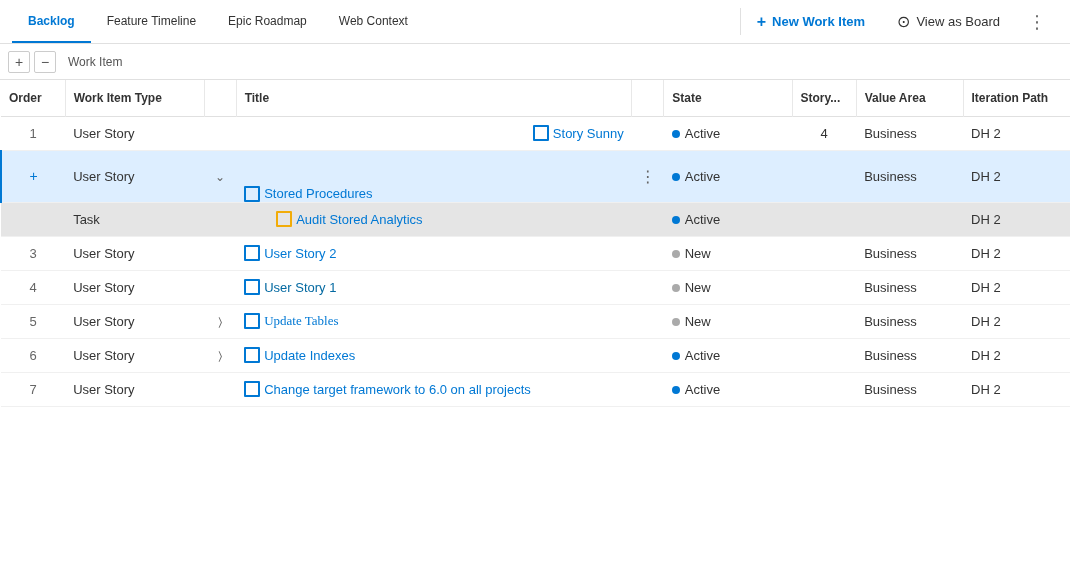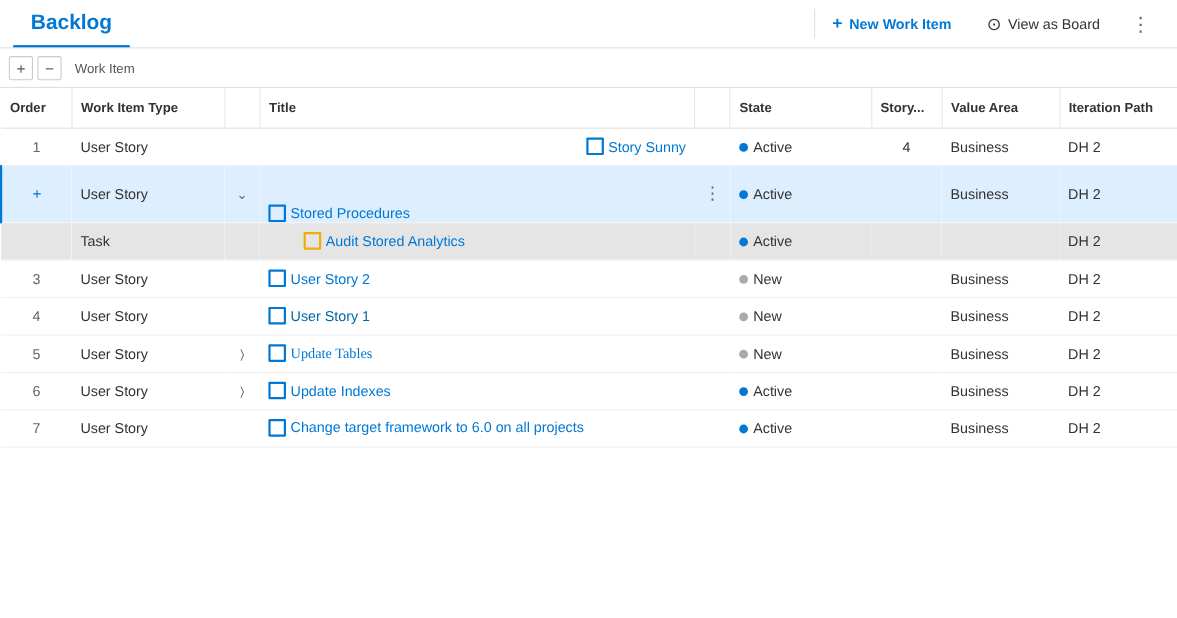--- a/index.html
+++ b/index.html
@@ -7,21 +7,21 @@
 
     
     .top-nav {
       display: flex; align-items: stretch; height: 44px;
       border-bottom: 1px solid #e0e0e0; padding: 0 12px;
       position: relative;
     }
     .nav-tabs { display: flex; align-items: stretch; flex: 1; }
     .nav-tab {
       display: flex; align-items: center; padding: 0 16px;
-      cursor: pointer; font-size: 19px; color: #333; white-space: nowrap;
+      cursor: pointer; font-size: 12px; color: #333; white-space: nowrap;
       border-bottom: 2px solid transparent; position: relative;
       text-decoration: none;
     }
     .nav-tab.active { color: #0078d4; border-bottom: 2px solid #0078d4; font-weight: 600; }
 
     .nav-divider { width: 1px; background: #e0e0e0; margin: 8px 4px; }
 
     .nav-actions { display: flex; align-items: center; gap: 8px; padding-right: 4px; }
     .nav-action-btn {
       display: flex; align-items: center; gap: 6px; padding: 5px 12px;
@@ -64,20 +64,23 @@
     .action-dots { cursor: pointer; color: #666; font-size: 16px; visibility: hidden; }
     tbody tr:hover .action-dots,
     tbody tr.selected .action-dots { visibility: visible; }
   </style>
 </head>
 <body>
 
 <div class="top-nav">
   <div class="nav-tabs">
     <a class="nav-tab active">Backlog</a>
+    <a class="nav-tab">Feature Timeline</a>
+    <a class="nav-tab">Epic Roadmap</a>
+    <a class="nav-tab">Web Context</a>
   </div>
   <div class="nav-divider"></div>
   <div class="nav-actions">
     <button class="nav-action-btn primary">
       <span class="icon">+</span>
       <span>New Work Item</span>
     </button>
     <button class="nav-action-btn">
       <span class="icon">⊙</span>
       <span>View as Board</span>
@@ -229,21 +232,21 @@
           <td><span style="display:inline-block;width:8px;height:8px;border-radius:50%;background:#0078d4;margin-right:5px;vertical-align:middle;"></span><span>Active</span></td>
           <td style="text-align: center;"></td>
           <td>Business</td>
           <td>DH 2</td>
         </tr>
         <tr>
           <td class="num">7</td>
           <td>User Story</td>
           <td style="text-align: center;"></td>
           <td>
-            <span style="display:flex;">
+            <span style="display:flex;align-items:center;">
     <span style="color:#0078d4;margin-right:4px;font-size:13px;;display:inline-block;width:16px;height:16px;border:2px solid #0078d4;border-radius:1px;flex-shrink:0;"></span>
     <span style="color:#0078d4;cursor:pointer;">Change target framework to 6.0 on all projects</span>
   </span>
           </td>
           <td style="text-align: center;"><span class="action-dots">⋮</span></td>
           <td><span style="display:inline-block;width:8px;height:8px;border-radius:50%;background:#0078d4;margin-right:5px;vertical-align:middle;"></span><span>Active</span></td>
           <td style="text-align: center;"></td>
           <td>Business</td>
           <td>DH 2</td>
         </tr>

